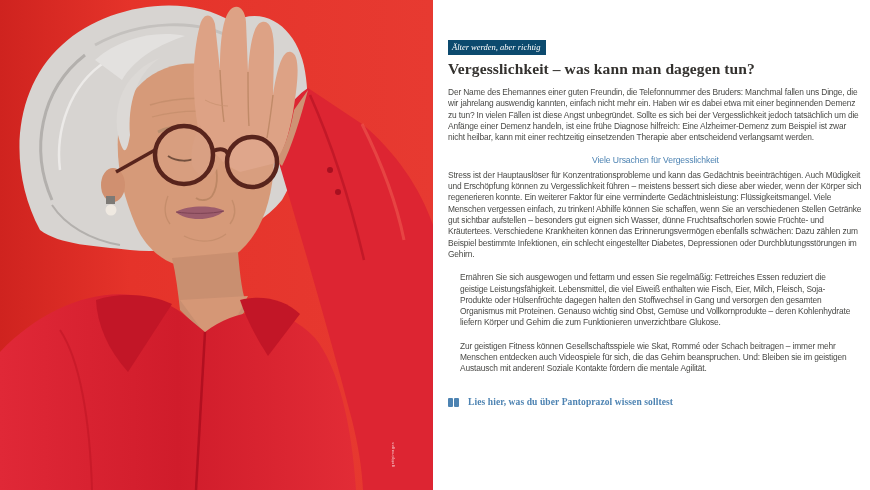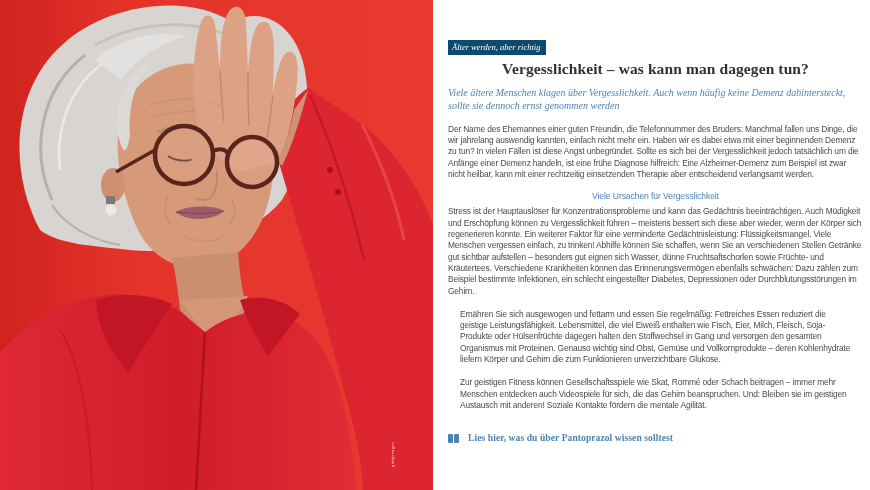--- a/index.html
+++ b/index.html
@@ -23,21 +23,20 @@
 
   .kicker {
     display:inline-block; background:#0c4a6e; color:#ffffff;
     font:italic 8.5px/1.2 "Liberation Serif", serif;
     padding:2px 6px 3px 4px;
   }
   .title {
     font:bold 15.5px/1.22 "Liberation Serif", serif;
     color:#33312e; letter-spacing:0.1px;
     margin:5px 0 8px;
-    text-align:center;
   }
   .lede {
     font:italic 10px/1.28 "Liberation Serif", serif;
     color:#4d83b2; width:400px; margin:0 0 11px;
   }
   .body {
     font:8.4px/11.3px "Liberation Sans", sans-serif;
     letter-spacing:-0.15px; color:#4a4a47;
     margin:4px 0 11px;
   }
@@ -152,21 +151,20 @@
 
     <div class="photo-credit">gettyimages</div>
   </div>
 
   <div class="content">
 
     <span class="kicker">Älter werden, aber richtig</span>
 
     <h1 class="title">Vergesslichkeit – was kann man dagegen tun?</h1>
 
-    <p class="lede">Viele ältere Menschen klagen über Vergesslichkeit. Auch wenn häufig keine Demenz dahintersteckt, sollte sie dennoch ernst genommen werden</p>
 
     <p class="body">Der Name des Ehemannes einer guten Freundin, die Telefonnummer des Bruders: Manchmal fallen uns Dinge, die wir jahrelang auswendig kannten, einfach nicht mehr ein. Haben wir es dabei etwa mit einer beginnenden Demenz zu tun? In vielen Fällen ist diese Angst unbegründet. Sollte es sich bei der Vergesslichkeit jedoch tatsächlich um die Anfänge einer Demenz handeln, ist eine frühe Diagnose hilfreich: Eine Alzheimer-Demenz zum Beispiel ist zwar nicht heilbar, kann mit einer rechtzeitig einsetzenden Therapie aber entscheidend verlangsamt werden.</p>
 
     <h2 class="subhead">Viele Ursachen für Vergesslichkeit</h2>
     <p class="body">Stress ist der Hauptauslöser für Konzentrationsprobleme und kann das Gedächtnis beeinträchtigen. Auch Müdigkeit und Erschöpfung können zu Vergesslichkeit führen – meistens bessert sich diese aber wieder, wenn der Körper sich regenerieren konnte. Ein weiterer Faktor für eine verminderte Gedächtnisleistung: Flüssigkeitsmangel. Viele Menschen vergessen einfach, zu trinken! Abhilfe können Sie schaffen, wenn Sie an verschiedenen Stellen Getränke gut sichtbar aufstellen – besonders gut eignen sich Wasser, dünne Fruchtsaftschorlen sowie Früchte- und Kräutertees. Verschiedene Krankheiten können das Erinnerungsvermögen ebenfalls schwächen: Dazu zählen zum Beispiel bestimmte Infektionen, ein schlecht eingestellter Diabetes, Depressionen oder Durchblutungsstörungen im Gehirn.</p>
 
     <p class="body tight">Ernähren Sie sich ausgewogen und fettarm und essen Sie regelmäßig: Fettreiches Essen reduziert die geistige Leistungsfähigkeit. Lebensmittel, die viel Eiweiß enthalten wie Fisch, Eier, Milch, Fleisch, Soja-Produkte oder Hülsenfrüchte dagegen halten den Stoffwechsel in Gang und versorgen den gesamten Organismus mit Proteinen. Genauso wichtig sind Obst, Gemüse und Vollkornprodukte – deren Kohlenhydrate liefern Körper und Gehirn die zum Funktionieren unverzichtbare Glukose.</p>
     <p class="body tight">Zur geistigen Fitness können Gesellschaftsspiele wie Skat, Rommé oder Schach beitragen – immer mehr Menschen entdecken auch Videospiele für sich, die das Gehirn beanspruchen. Und: Bleiben sie im geistigen Austausch mit anderen! Soziale Kontakte fördern die mentale Agilität.</p>
 
     <a class="related">

